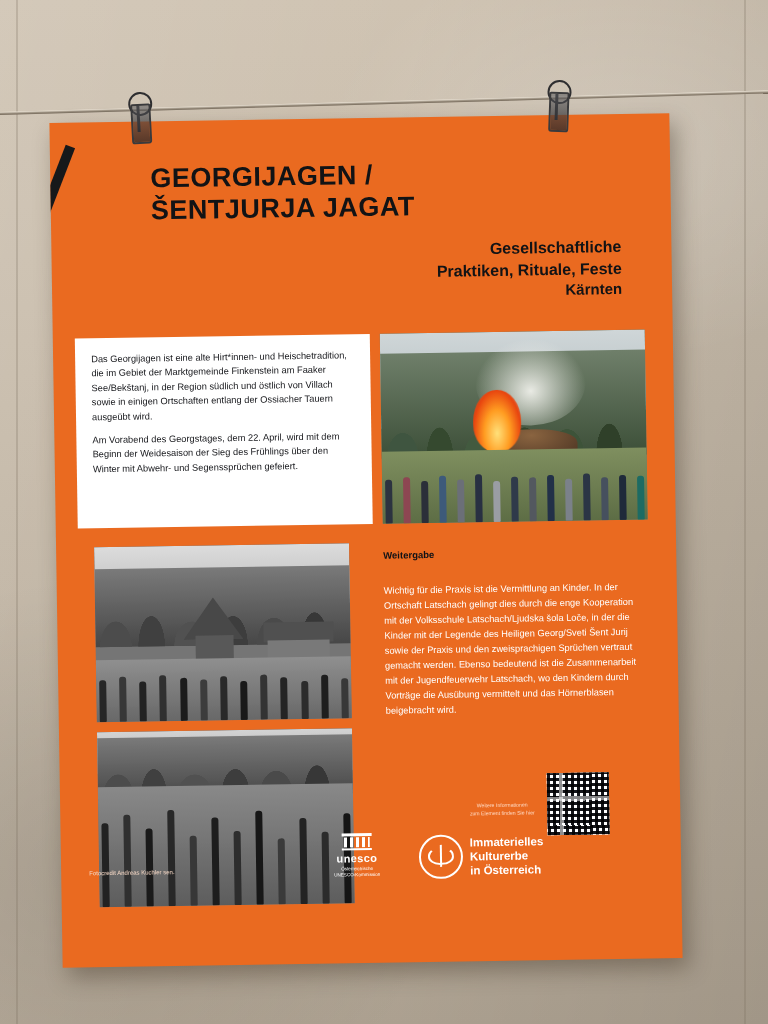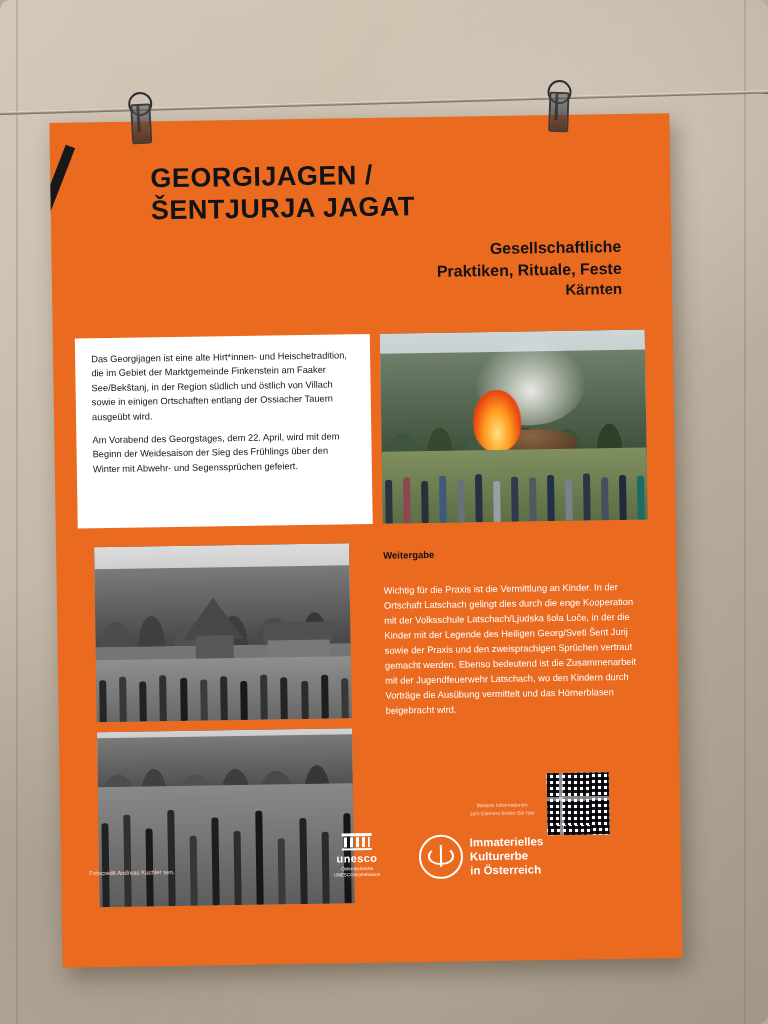--- a/index.html
+++ b/index.html
@@ -15,21 +15,20 @@
   }
 
   
   #scene {
     position: relative;
     width: 768px;
     height: 1024px;
     background:
       linear-gradient(105deg, rgba(255,255,255,0.10) 0%, rgba(0,0,0,0.00) 40%, rgba(0,0,0,0.10) 100%),
       linear-gradient(180deg, #cfc3b2 0%, #c9bdac 30%, #bfb3a2 62%, #b3a796 100%);
-    border-radius: 10px;
   }
   
   #scene::before {
     content: "";
     position: absolute;
     left: 0; top: 0; right: 0; bottom: 0;
     background:
       radial-gradient(ellipse 420px 300px at 80% 15%, rgba(255,255,255,0.18), rgba(255,255,255,0) 70%),
       radial-gradient(ellipse 500px 420px at 12% 85%, rgba(0,0,0,0.10), rgba(0,0,0,0) 70%);
     pointer-events: none;

